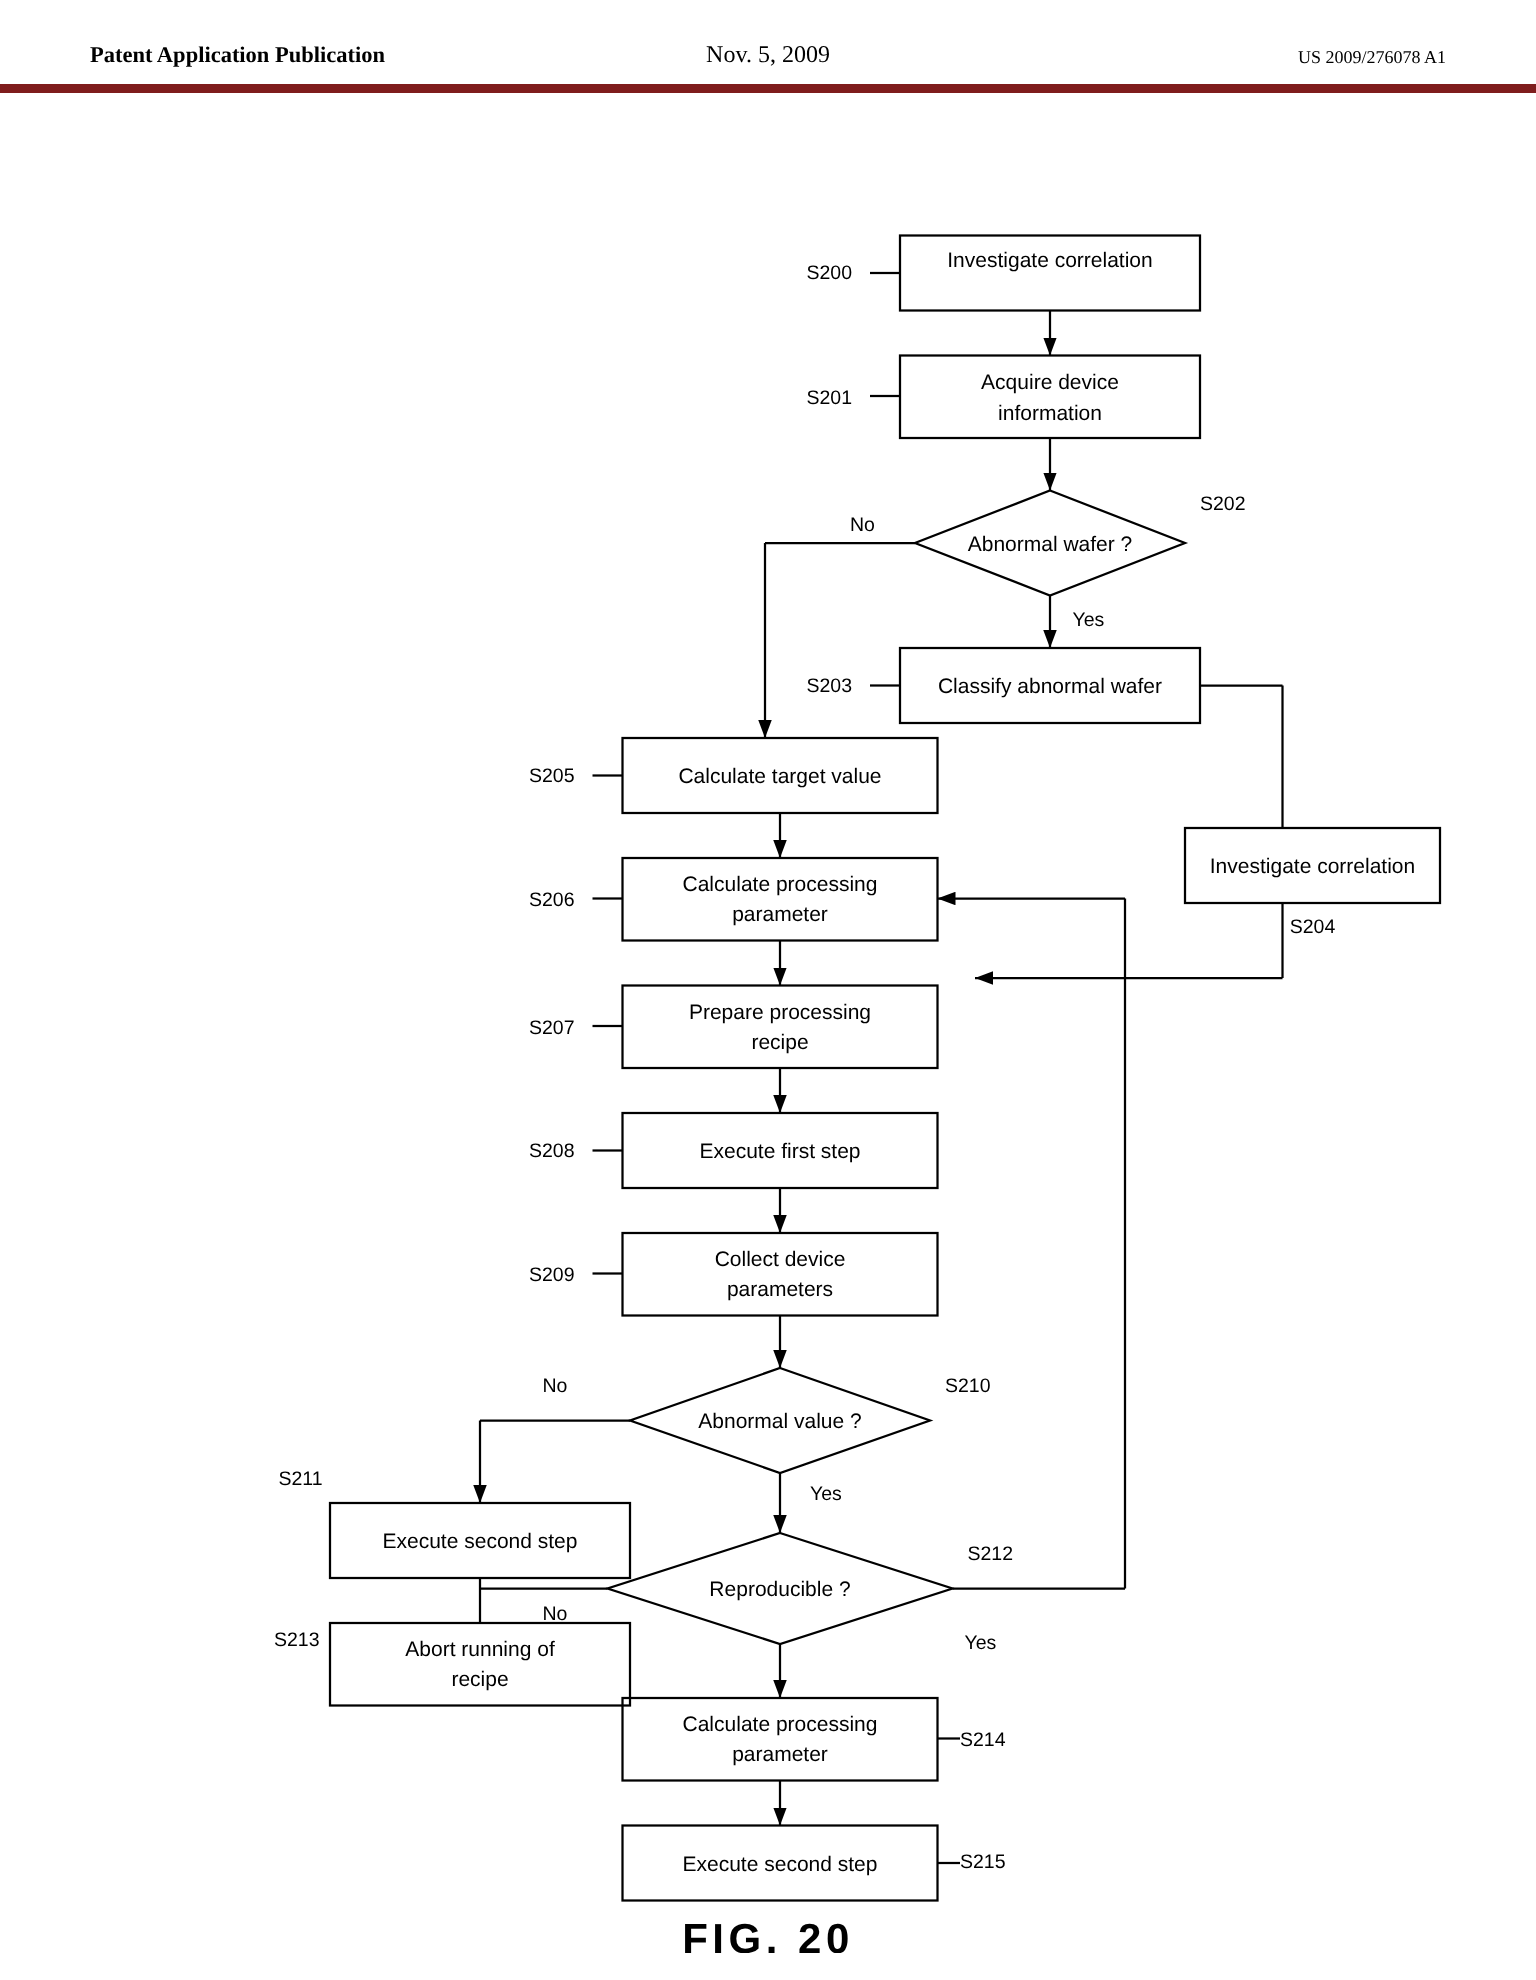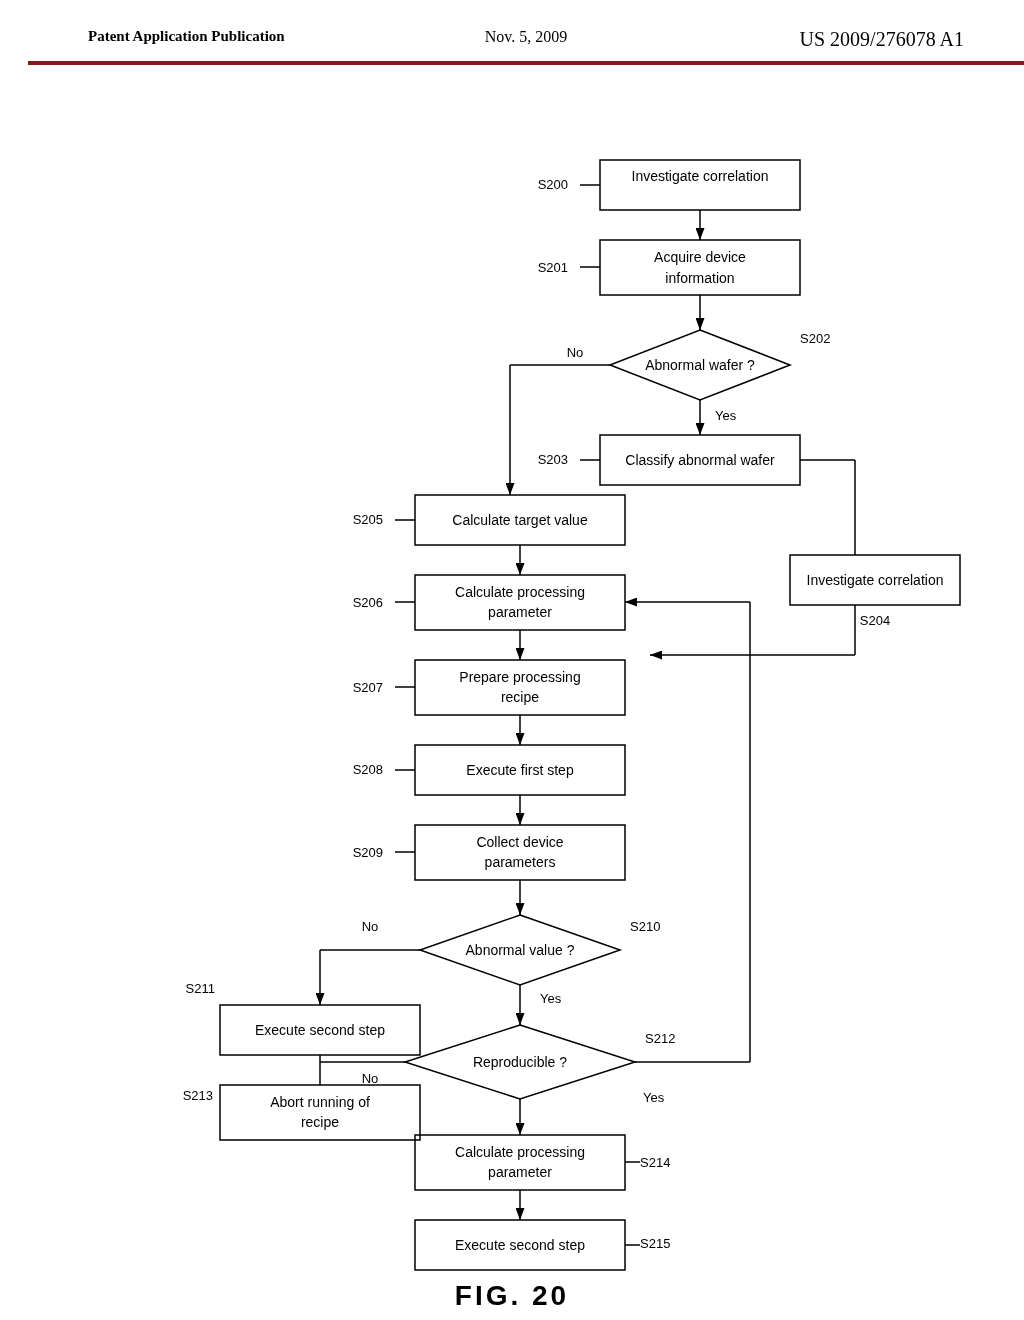--- a/index.html
+++ b/index.html
@@ -7,38 +7,37 @@
       width: 1024px;
       height: 1320px;
       background: #fff;
       font-family: 'Times New Roman', Times, serif;
       position: relative;
       overflow: hidden;
     }
 
     .header {
       display: flex;
-      align-items: flex-start;
+      align-items: flex-end;
       padding: 28px 60px 10px 60px;
-      border-bottom: 4px solid #7f1d1d;
+      border-bottom: 6px solid #7f1d1d;
       font-size: 15px;
-      margin-left: 28px;
     }
     .header-left {
       font-weight: bold;
       font-size: 15px;
       flex: 1;
     }
     .header-center {
       font-size: 16px;
       flex: 1;
       text-align: center;
     }
     .header-right {
-      font-size: 20px;
+      font-size: 12px;
       flex: 1;
       text-align: right;
     }
 
     .diagram-area {
       position: relative;
       width: 100%;
       height: calc(100% - 80px);
     }
 

